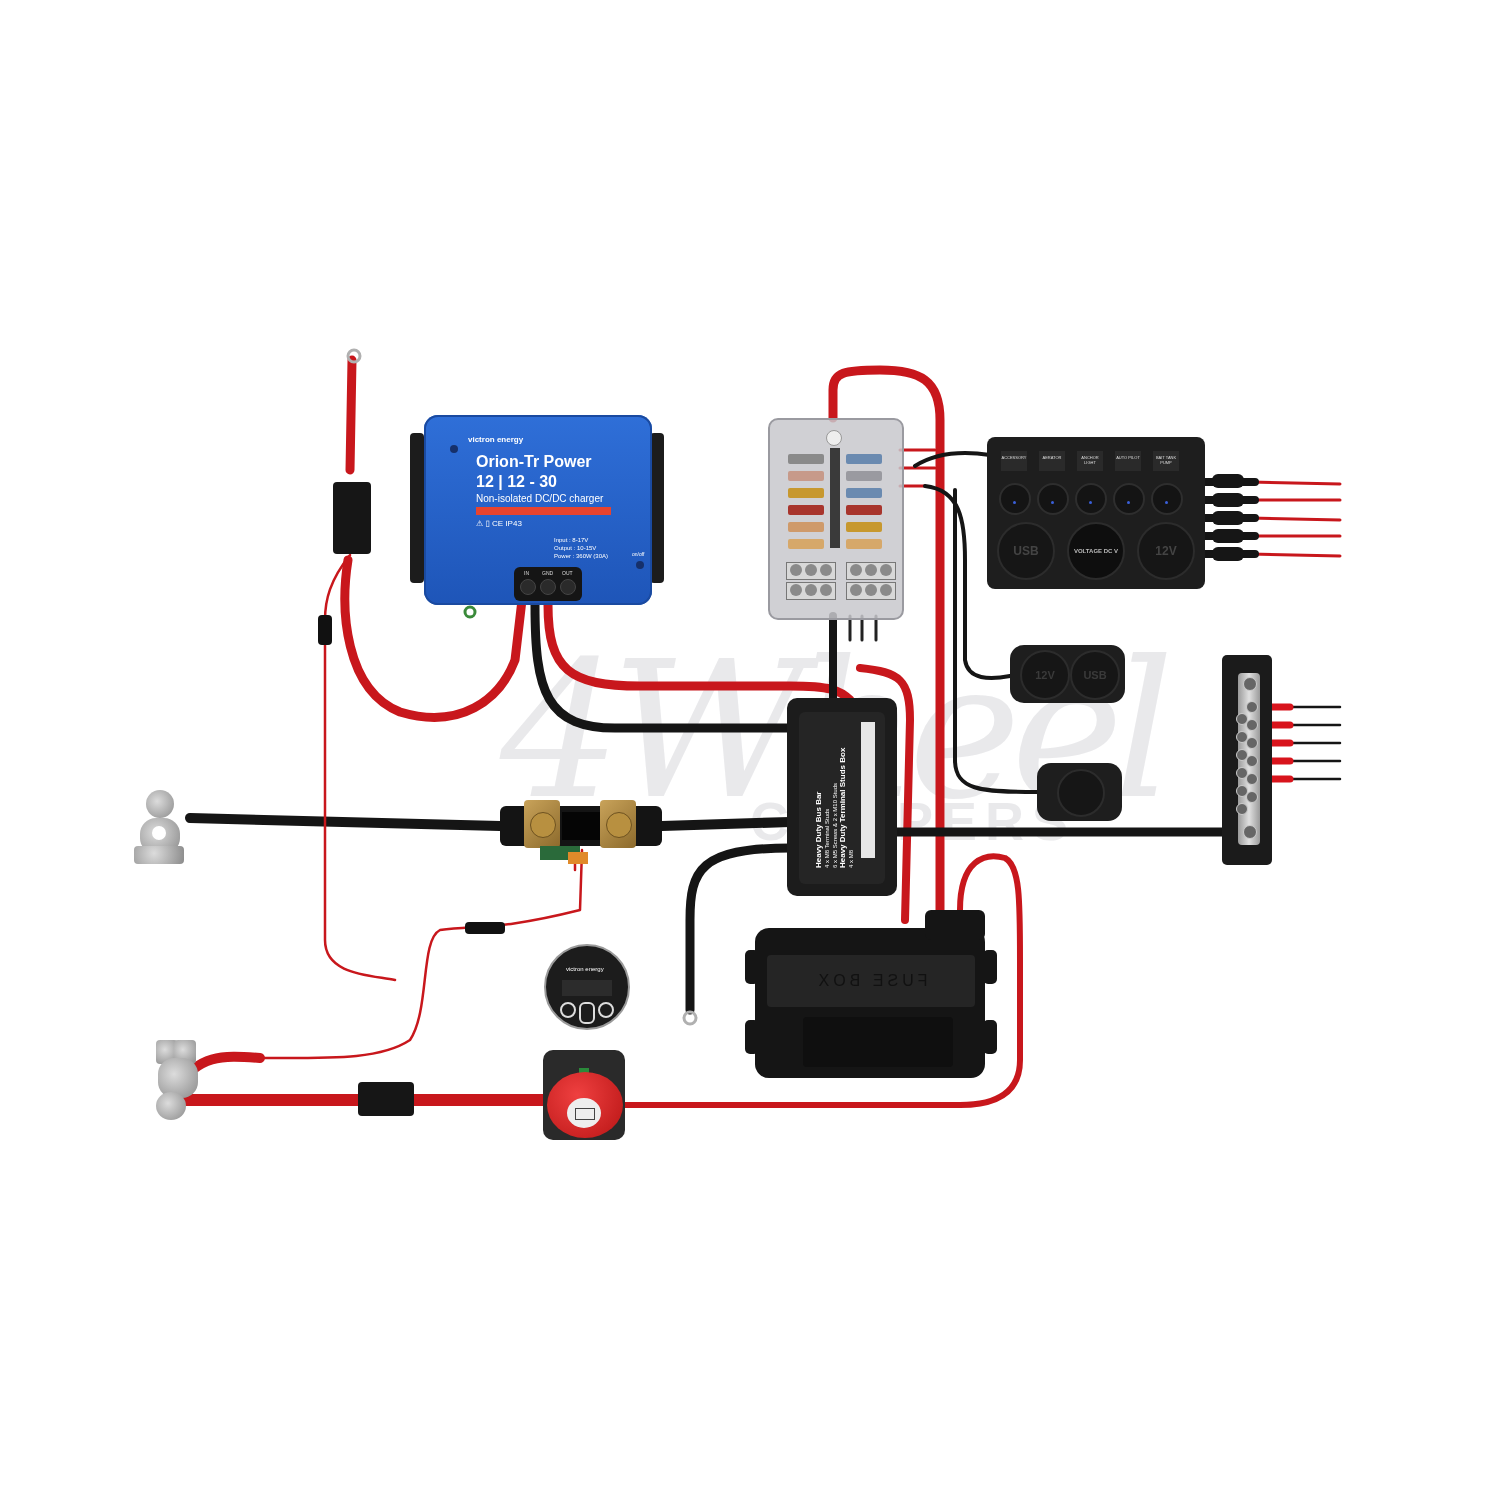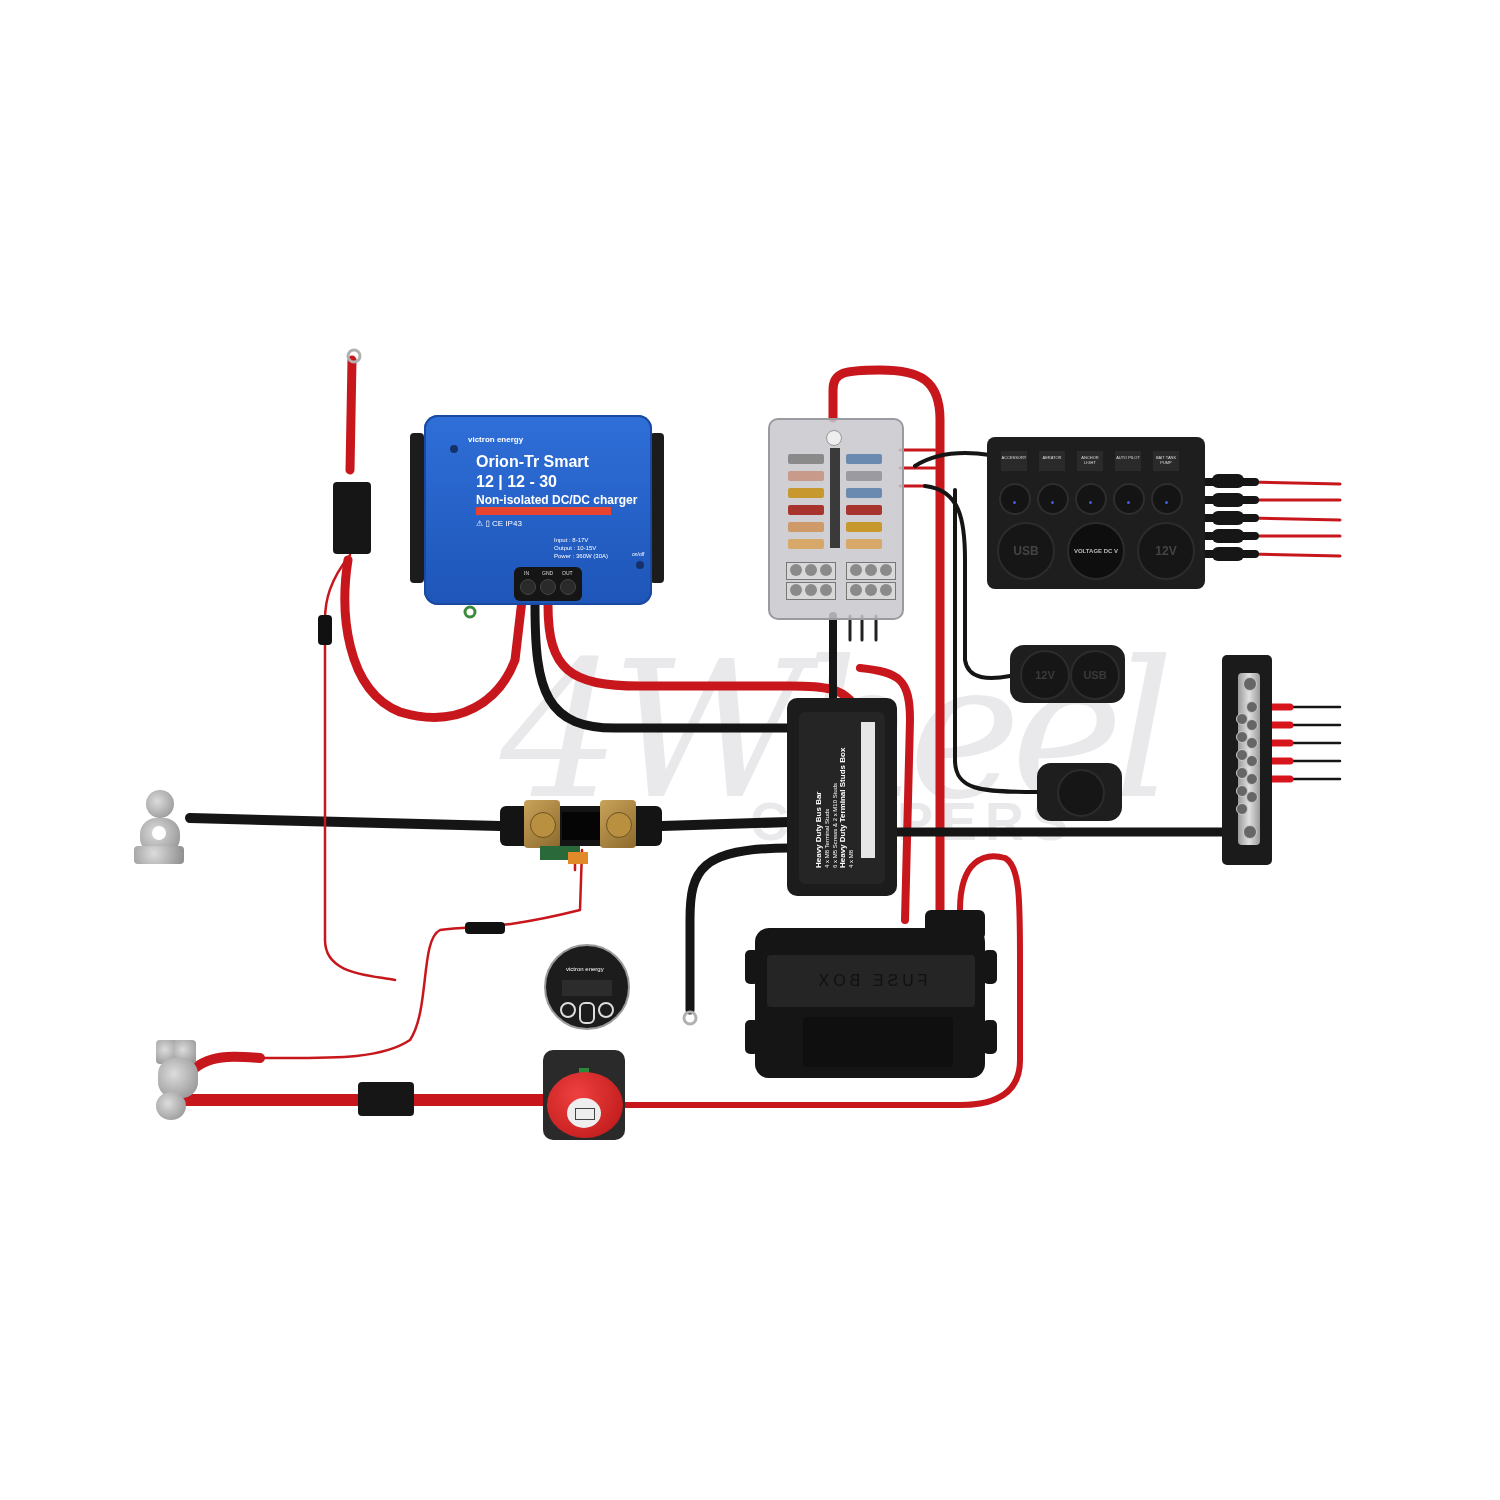--- a/index.html
+++ b/index.html
@@ -11,21 +11,21 @@
   .wm-script{position:absolute;left:20px;top:-20px;font-family:"DejaVu Serif",serif;font-style:italic;font-size:190px;letter-spacing:-10px;}
   .wm-sub{position:absolute;left:270px;top:150px;font-size:54px;letter-spacing:8px;font-weight:bold;}
 
   
   .charger{left:410px;top:415px;width:255px;height:190px;}
   .charger .bracket{position:absolute;background:#1c1c1c;border-radius:4px;}
   .charger .body{position:absolute;left:14px;top:0;width:228px;height:190px;background:linear-gradient(180deg,#2f6fd8,#1e55b8);border-radius:14px;box-shadow:inset 0 0 0 2px #1a4aa0;}
   .charger .brand{position:absolute;left:44px;top:20px;font-size:8px;color:#fff;font-weight:bold;}
   .charger .title{position:absolute;left:52px;top:38px;font-size:16px;color:#fff;font-weight:bold;}
   .charger .model{position:absolute;left:52px;top:58px;font-size:16px;color:#fff;font-weight:bold;}
-  .charger .sub{position:absolute;left:52px;top:78px;font-size:12px;color:#fff;font-weight:bold;}
+  .charger .sub{position:absolute;left:52px;top:78px;font-size:10px;color:#fff;}
   .charger .redbar{position:absolute;left:52px;top:92px;width:135px;height:8px;background:#e8432e;}
   .charger .icons{position:absolute;left:52px;top:104px;font-size:8px;color:#fff;}
   .charger .specs{position:absolute;left:130px;top:121px;font-size:6px;color:#fff;line-height:8px;}
   .charger .term{position:absolute;left:90px;top:152px;width:68px;height:34px;background:#151515;border-radius:6px;}
   .charger .term span{position:absolute;top:3px;font-size:5px;color:#ddd;}
   .charger .term i{position:absolute;top:12px;width:14px;height:14px;border-radius:50%;background:#2a2a2a;border:1px solid #444;}
   .charger .onoff{position:absolute;left:208px;top:136px;font-size:5px;color:#fff;}
   .charger .led{position:absolute;left:212px;top:146px;width:8px;height:8px;border-radius:50%;background:#16306a;}
   .charger .bt{position:absolute;left:26px;top:30px;width:8px;height:8px;border-radius:50%;background:#16306a;}
 
@@ -172,21 +172,21 @@
   </div>
 
   <div class="abs inline" style="left:358px;top:1082px;width:56px;height:34px;"></div>
 
   <div class="abs charger">
     <div class="bracket" style="left:0;top:18px;width:14px;height:150px;"></div>
     <div class="bracket" style="left:240px;top:18px;width:14px;height:150px;"></div>
     <div class="body">
       <div class="bt"></div>
       <div class="brand">victron energy</div>
-      <div class="title">Orion-Tr Smart</div>
+      <div class="title">Orion-Tr Power</div>
       <div class="model">12 | 12 - 30</div>
       <div class="sub">Non-isolated DC/DC charger</div>
       <div class="redbar"></div>
       <div class="icons">
         <span>⚠ ▯ </span><span>CE</span>
         <span>IP43</span>
       </div>
       <div class="specs">
         <div>Input  :  8-17V</div>
         <div>Output  :  10-15V</div>

